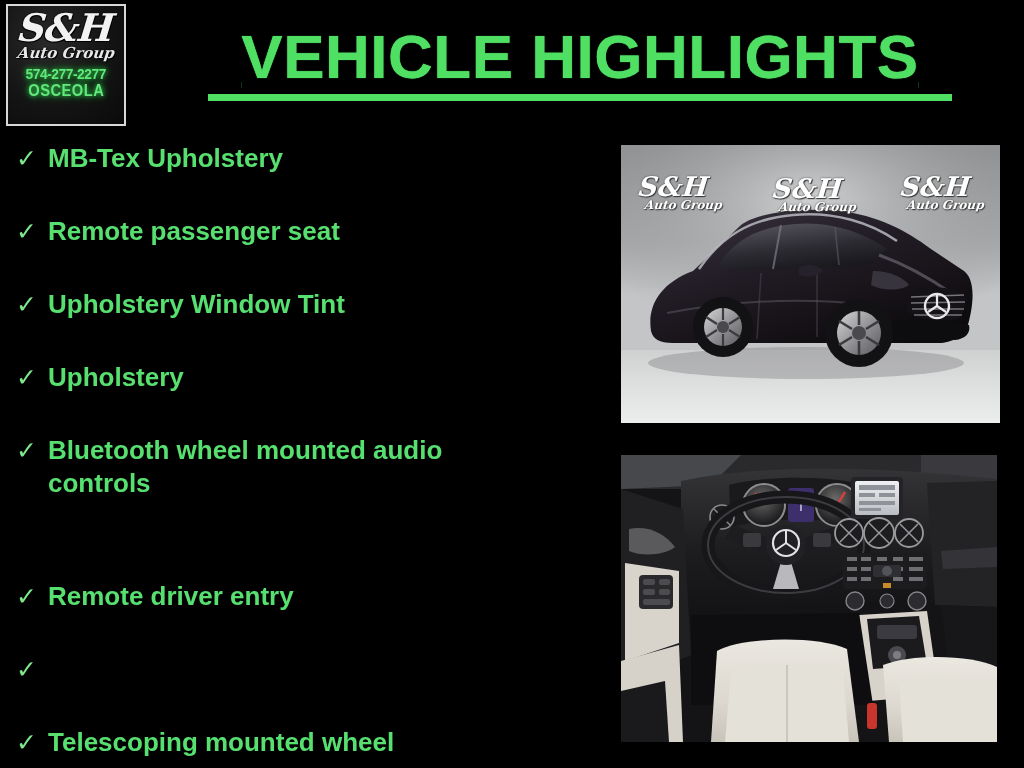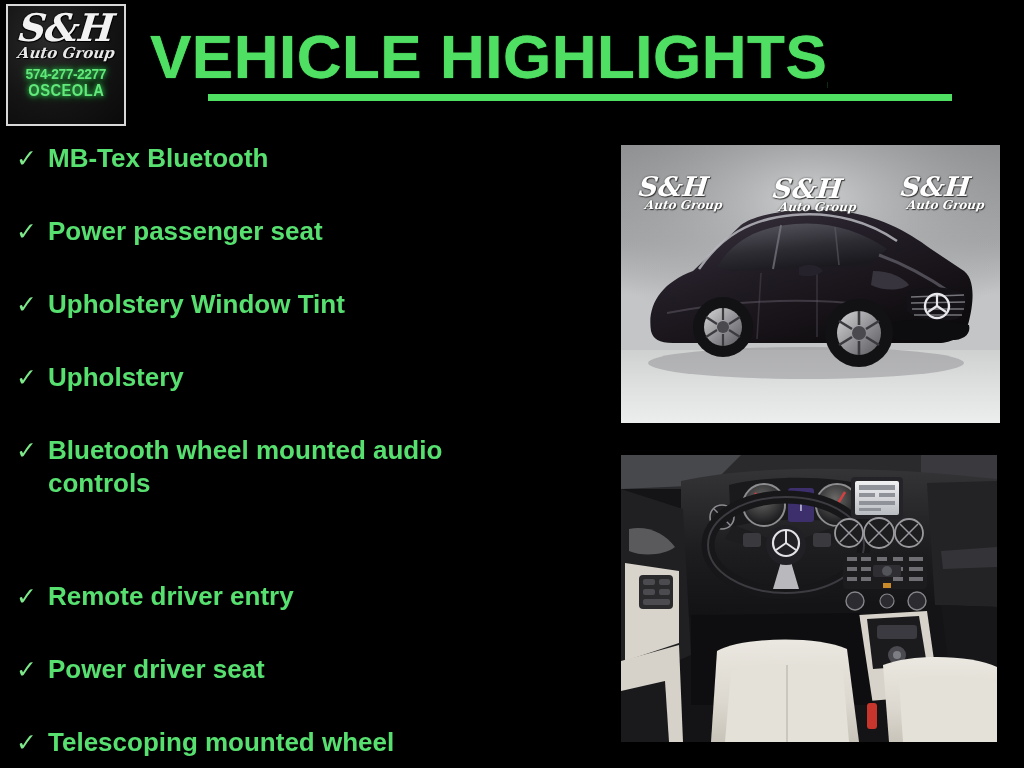--- a/index.html
+++ b/index.html
@@ -79,20 +79,21 @@
     transform: scaleX(0.92);
     text-shadow: 0 0 5px #2ec84d, 0 0 9px #1f9c37;
   }
 
   
   .title-wrap {
     position: absolute;
     left: 150px;
     top: 26px;
     width: 860px;
+    text-align: center;
     text-decoration: underline;
   }
   .title {
     font-family: "Liberation Sans", sans-serif;
     font-weight: bold;
     font-size: 62px;
     line-height: 1.0;
     color: #4fe063;
     letter-spacing: 0.5px;
     text-shadow: 0 0 1px #4fe063;
@@ -187,26 +188,26 @@
 
 <div class="title-wrap">
   <div class="title">VEHICLE HIGHLIGHTS</div>
   <div class="title-underline"></div>
 </div>
 
 <div class="features">
 
   <div class="feature-row">
     <span class="check">✓</span>
-    <span class="feature-label">MB-Tex Bluetooth</span>
-  </div>
-
-  <div class="feature-row">
-    <span class="check">✓</span>
-    <span class="feature-label">Power passenger seat</span>
+    <span class="feature-label">MB-Tex Upholstery</span>
+  </div>
+
+  <div class="feature-row">
+    <span class="check">✓</span>
+    <span class="feature-label">Remote passenger seat</span>
   </div>
 
   <div class="feature-row">
     <span class="check">✓</span>
     <span class="feature-label">Upholstery Window Tint</span>
   </div>
 
   <div class="feature-row">
     <span class="check">✓</span>
     <span class="feature-label">Upholstery</span>
@@ -217,21 +218,20 @@
     <span class="feature-label">Bluetooth wheel mounted audio controls</span>
   </div>
 
   <div class="feature-row">
     <span class="check">✓</span>
     <span class="feature-label">Remote driver entry</span>
   </div>
 
   <div class="feature-row">
     <span class="check">✓</span>
-    <span class="feature-label">Power driver seat</span>
   </div>
 
   <div class="feature-row">
     <span class="check">✓</span>
     <span class="feature-label">Telescoping mounted wheel</span>
   </div>
 
 </div>
 
 <div class="photo photo-exterior">

